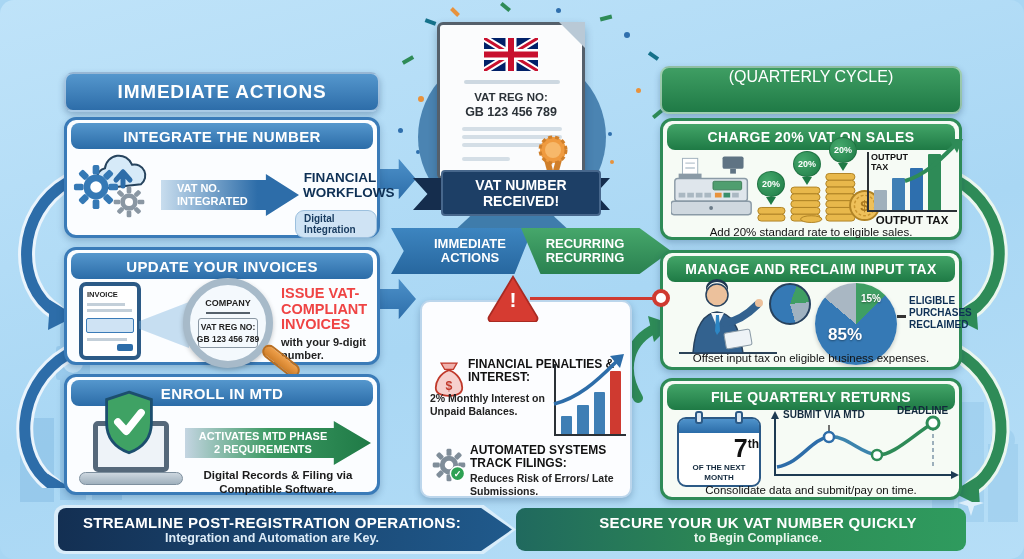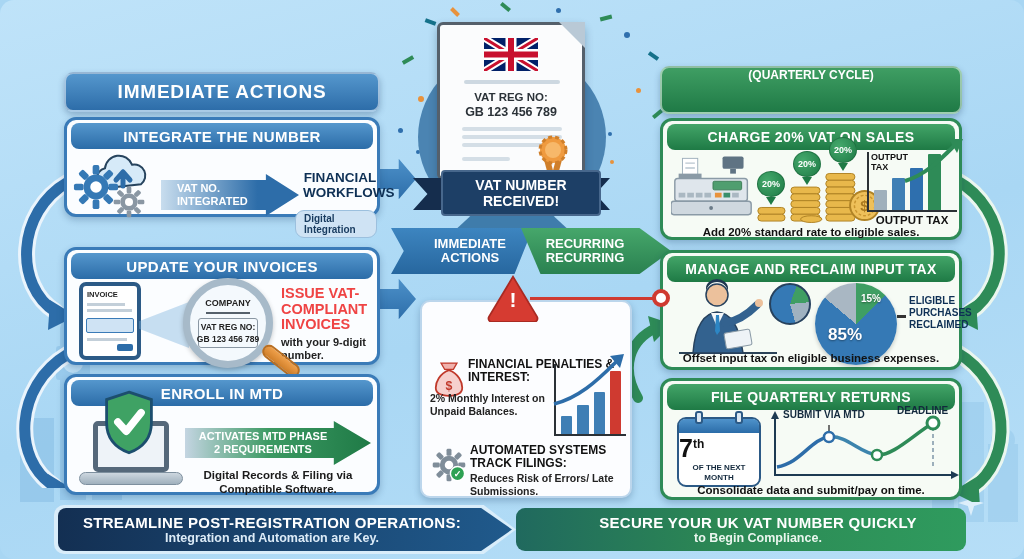--- a/index.html
+++ b/index.html
@@ -10,21 +10,21 @@
   
   .panel{position:absolute;background:#fbfdff;border:3px solid #3a7bb8;border-radius:12px;
     box-shadow:0 3px 7px rgba(25,60,100,.28);z-index:2}
   .panel.green{border-color:#2e8b57;background:#f6fbf5}
   .strip{position:absolute;left:4px;right:4px;top:3px;height:26px;border-radius:8px;
     background:linear-gradient(180deg,#5597cd,#2b6ca8);color:#fff;font-weight:800;font-size:15px;
     display:flex;align-items:center;justify-content:center;letter-spacing:.4px;white-space:nowrap}
   .strip.green{background:linear-gradient(180deg,#43a568,#1e7a45);font-size:14px}
   .hdr{position:absolute;border-radius:9px;color:#fff;text-align:center;z-index:2;
     border:2px solid rgba(255,255,255,.5);box-shadow:0 3px 6px rgba(25,60,100,.3)}
-  .cap{position:absolute;left:6px;right:6px;text-align:center;font-size:11.5px;font-weight:700;color:#111;line-height:1.15}
+  .cap{position:absolute;left:6px;right:6px;text-align:center;font-size:11.5px;font-weight:400;color:#111;line-height:1.15}
   
   .barrow{position:absolute;width:36px;height:46px;z-index:1;
     background:linear-gradient(180deg,#4f93cb,#2b6ca8);
     clip-path:polygon(0 28%,52% 28%,52% 6%,100% 50%,52% 94%,52% 72%,0 72%)}
   .ribbon{position:absolute;height:46px;display:flex;align-items:center;justify-content:center;
     color:#fff;font-weight:800;font-size:13px;line-height:1.1;text-align:center;z-index:2}
   
   .mchart{position:absolute;border-left:2px solid #2b3136;border-bottom:2px solid #2b3136;
     display:flex;align-items:flex-end;gap:5px;padding:0 5px}
   .mchart i{display:block;width:13px;border-radius:1px 1px 0 0}
@@ -148,21 +148,21 @@
   <div class="ribbon" style="left:521px;top:228px;width:150px;background:linear-gradient(180deg,#46a76b,#2a8150);
               clip-path:polygon(0 0,79% 0,100% 50%,79% 100%,13% 100%);padding-right:22px">
     <span style="width:92px">RECURRING RECURRING</span>
   </div>
 
   <div class="hdr" style="left:64px;top:72px;width:316px;height:40px;background:linear-gradient(180deg,#5597cd,#2d6da9);
               display:flex;align-items:center;justify-content:center;font-size:19px;font-weight:800;letter-spacing:.8px">
     <span>IMMEDIATE ACTIONS</span>
   </div>
 
-  <div class="panel" style="left:64px;top:117px;width:316px;height:100px">
+  <div class="panel" style="left:64px;top:117px;width:316px;height:121px">
     <div class="strip">INTEGRATE THE NUMBER</div>
     <svg class="abs" style="left:24px;top:30px" width="64" height="46" viewBox="0 0 64 46">
       <path d="M16,38 a10,10 0 0 1 -2,-19.8 a14,14 0 0 1 27,-3.5 a11,11 0 0 1 9,19.5 z" fill="#d6eaf8" stroke="#27445e" stroke-width="2"></path>
       <path d="M32,36 v-14 m0,0 l-7,8 m7,-8 l7,8" stroke="#2d6da9" stroke-width="5" fill="none" stroke-linecap="round"></path>
     </svg>
     <svg class="abs" style="left:6px;top:44px" width="46" height="46" viewBox="0 0 48 48">
       <g fill="#3579b5">
           <circle cx="24" cy="24" r="13"></circle>
         <g>
             <rect x="20.5" y="1" width="7" height="10" rx="2"></rect>
@@ -288,21 +288,21 @@
     <div class="abs" style="left:48px;top:170px;width:150px;font-size:10.5px;font-weight:600;color:#222;line-height:1.2">Reduces Risk of Errors/ Late Submissions.</div>
   </div>
   <div class="abs" style="left:486px;top:274px;width:54px;height:48px;z-index:3">
     <svg width="54" height="48" viewBox="0 0 60 54">
       <path d="M30,3 L57,48 A4,4 0 0 1 54,54 H6 A4,4 0 0 1 3,48 Z" fill="#d63b31" stroke="#a92a22" stroke-width="2"></path>
     </svg>
     <span style="position:absolute;left:0;top:14px;width:100%;text-align:center;color:#fff;font-size:21px;font-weight:800">!</span>
   </div>
 
   <div class="hdr" style="left:660px;top:66px;width:302px;height:48px;background:linear-gradient(180deg,#3f9e63,#1f7a46)">
-    <div style="font-size:12px;font-weight:700">(QUARTERLY CYCLE)</div>
+    <div style="font-size:16px;font-weight:400">(QUARTERLY CYCLE)</div>
   </div>
 
   <div class="panel green" style="left:660px;top:118px;width:302px;height:122px">
     <div class="strip green">CHARGE 20% VAT ON SALES</div>
     <svg class="abs" style="left:8px;top:34px" width="84" height="64" viewBox="0 0 88 64">
       <rect x="54" y="0" width="22" height="13" rx="2" fill="#5f7383"></rect>
         <rect x="62" y="13" width="6" height="5" fill="#5f7383"></rect>
       <rect x="12" y="2" width="16" height="18" fill="#fff" stroke="#9fb0bc"></rect>
         <path d="M15,7 H25 M15,12 H25" stroke="#b9c6d0" stroke-width="1.5"></path>
       <rect x="8" y="18" width="24" height="5" fill="#8a9aa6"></rect>
@@ -393,21 +393,21 @@
     <div class="abs" style="left:246px;top:42px;width:54px;font-size:10px;font-weight:800;color:#0e3055;line-height:1.2">ELIGIBLE PURCHASES RECLAIMED</div>
     <div class="cap" style="top:99px">Offset input tax on eligible business expenses.</div>
   </div>
 
   <div class="panel green" style="left:660px;top:378px;width:302px;height:122px">
     <div class="strip green">FILE QUARTERLY RETURNS</div>
     <div class="abs" style="left:14px;top:36px;width:84px;height:70px;background:#fff;border:2.5px solid #2c5a86;border-radius:9px">
       <div class="abs" style="left:0;right:0;top:0;height:14px;border-radius:6px 6px 0 0;background:linear-gradient(180deg,#4f93cb,#2b6ca8)"></div>
       <div class="abs" style="left:16px;top:-8px;width:8px;height:13px;background:#dbe7f1;border:2px solid #2c5a86;border-radius:3px"></div>
       <div class="abs" style="left:56px;top:-8px;width:8px;height:13px;background:#dbe7f1;border:2px solid #2c5a86;border-radius:3px"></div>
-      <div class="abs" style="left:0;top:15px;width:100%;text-align:left;color:#111">
+      <div class="abs" style="left:0;top:15px;width:100%;text-align:right;color:#111">
         <span style="font-size:25px;font-weight:800">7</span><span style="font-size:12px;font-weight:800;vertical-align:9px">th</span>
       </div>
       <div class="abs" style="left:7px;top:44px;width:66px;text-align:center;font-size:8px;font-weight:800;color:#13293d;line-height:1.25">OF THE NEXT MONTH</div>
     </div>
     <div class="abs" style="left:104px;top:30px;width:192px;height:70px">
       <svg width="192" height="70" viewBox="0 0 192 70">
         <path d="M8,6 V64 H186" fill="none" stroke="#1d3a52" stroke-width="2"></path>
         <path d="M8,0 L4,8 L12,8 Z" fill="#1d3a52"></path>
           <path d="M192,64 L184,60 L184,68 Z" fill="#1d3a52"></path>
         <path d="M166,16 V58" stroke="#7f97a8" stroke-width="1.5" stroke-dasharray="4 3"></path>

